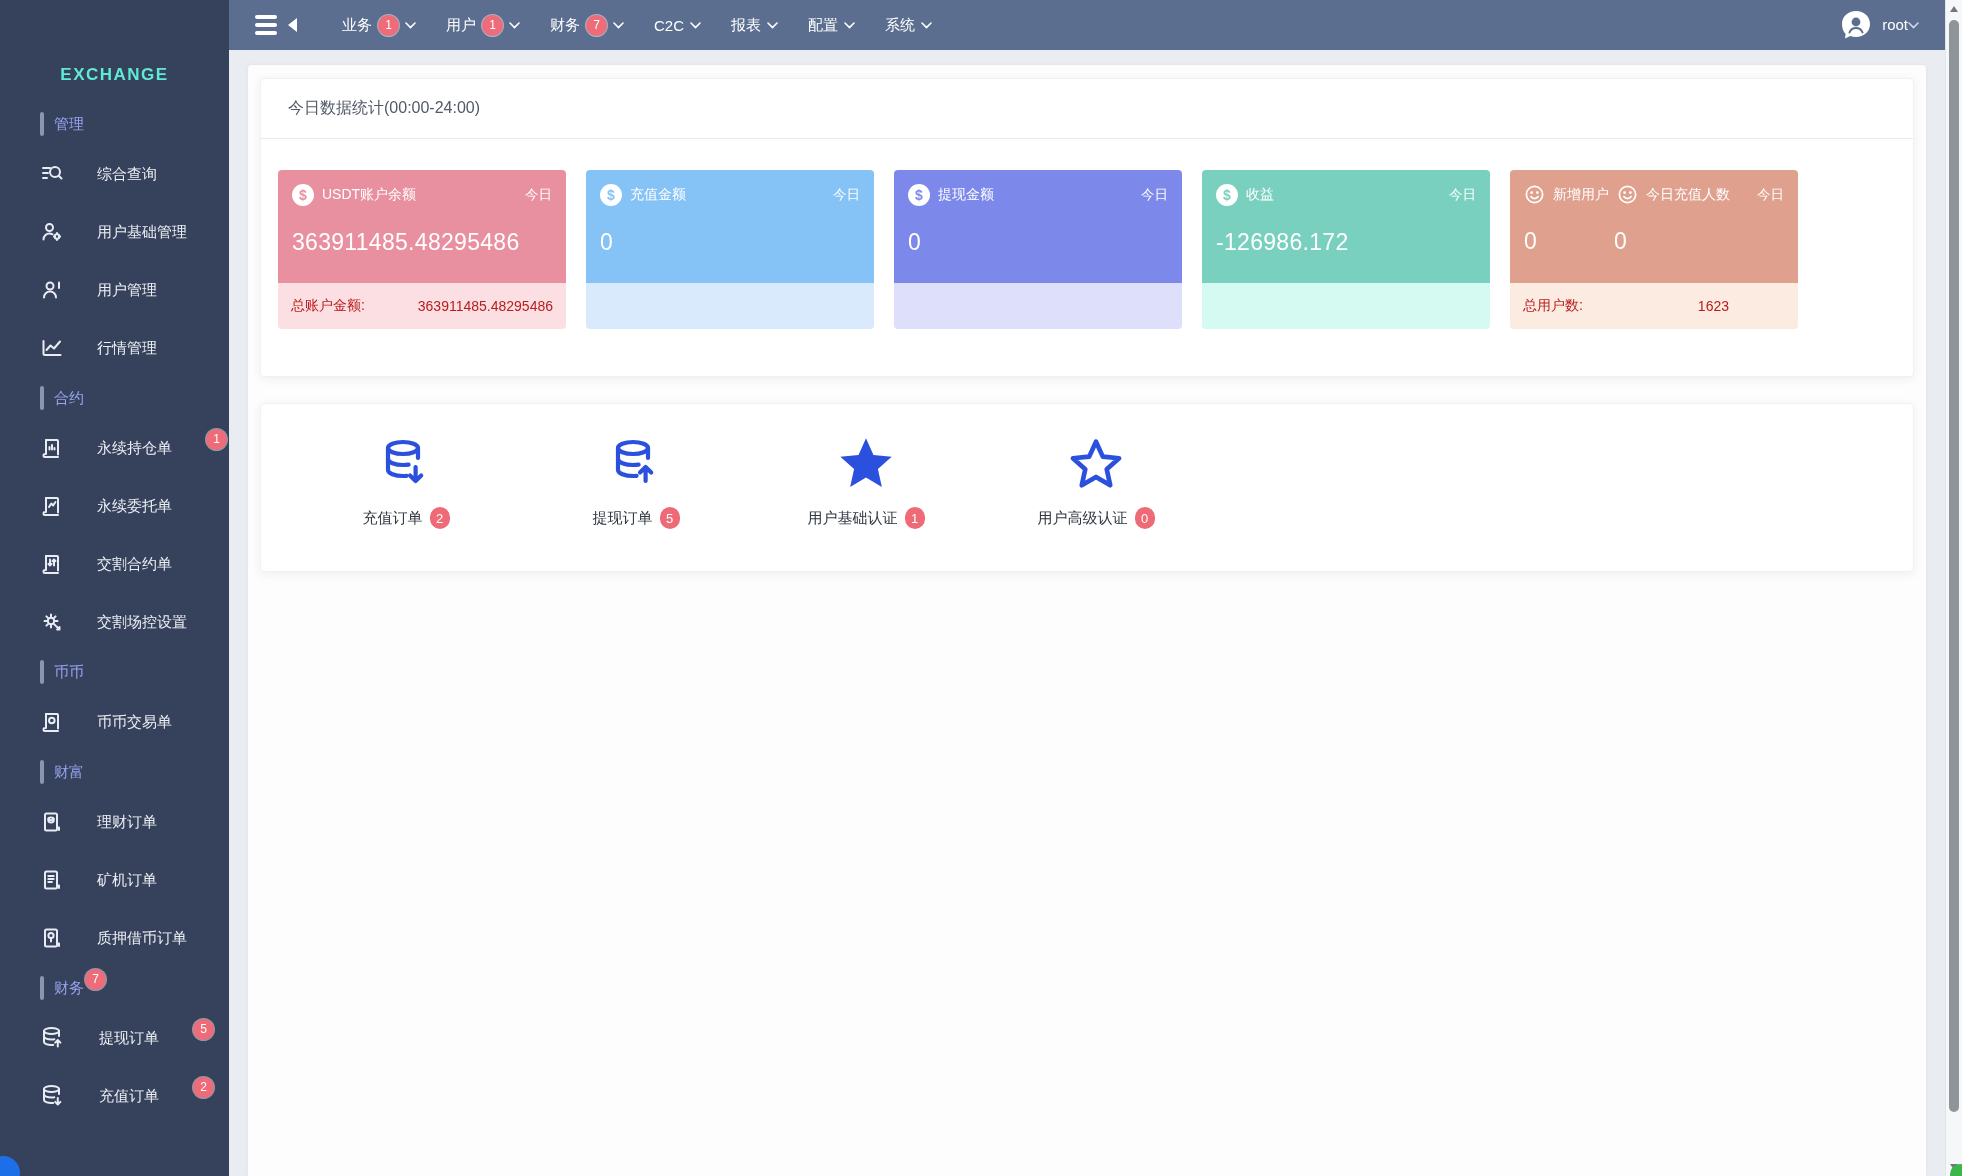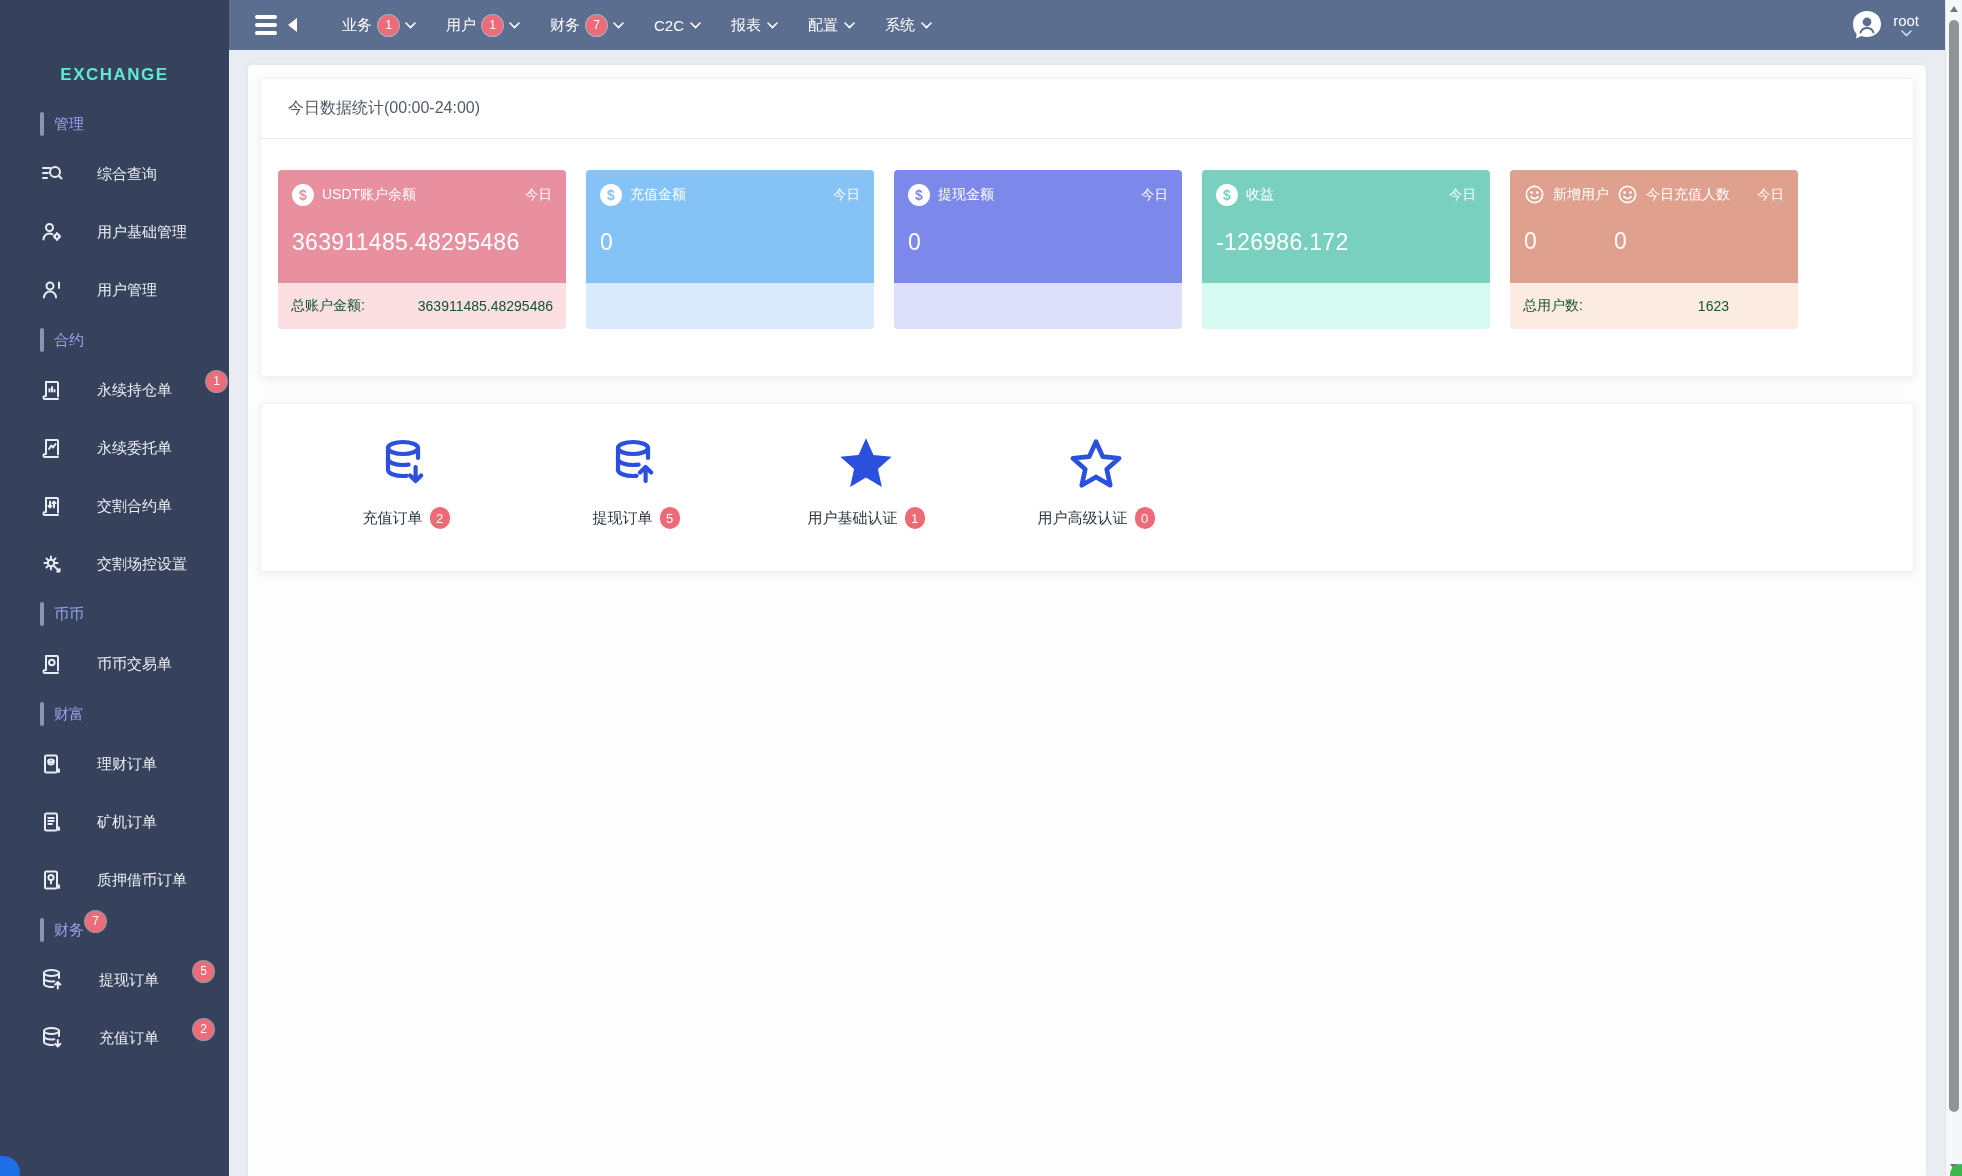--- a/index.html
+++ b/index.html
@@ -17,21 +17,21 @@
   .raise { transform:translateY(-9px); margin-left:1px; }
   .corner-blue { position:absolute; left:-14px; bottom:-14px; width:34px; height:34px; border-radius:50%; background:#1d6fe8; }
 
   
   .navbar { position:absolute; left:229px; top:0; right:17px; height:50px; background:#5b6e8f; display:flex; align-items:center; color:#fff; z-index:5; }
   .hamburger { margin-left:26px; display:flex; align-items:center; gap:7px; cursor:pointer; }
   .nav-items { display:flex; margin-left:30px; }
   .nav-item { padding:0 15px; height:59px; display:flex; align-items:center; gap:6px; font-size:15px; cursor:pointer; }
   .chev { width:11px; height:7px; }
   .nav-right { margin-left:auto; margin-right:26px; display:flex; align-items:center; gap:9px; cursor:pointer; }
-  .user-block { display:flex; flex-direction:column; align-items:center; line-height:1.1; }
+  .user-block { display:flex; flex-direction:row; align-items:center; line-height:1.1; }
   .user-name { font-size:15px; }
 
   
   .scrollbar { position:absolute; right:0; top:0; width:17px; height:100%; background:#f6f7f8; border-left:1px solid #e2e4e7; z-index:20; }
   .sb-arrow { position:absolute; left:4px; width:0; height:0; border-left:4.5px solid transparent; border-right:4.5px solid transparent; }
   .sb-up { top:6px; border-bottom:6px solid #73777c; }
   .sb-down { bottom:6px; border-top:6px solid #73777c; }
   .sb-thumb { position:absolute; top:20px; left:3px; width:10px; height:1092px; background:#8f9499; border-radius:5px; }
   .corner-green { position:absolute; right:-8px; bottom:-8px; width:20px; height:20px; border-radius:50%; background:#3cb54a; z-index:30; }
 
@@ -43,21 +43,21 @@
   .pill { background:#ed6a76; color:#fff; font-size:13px; min-width:22px; height:24px; border-radius:12px; display:inline-flex; align-items:center; justify-content:center; padding:0 6px; }
 
   
   .cards-row { display:flex; gap:20px; padding:31px 17px 47px 17px; }
   .scard { width:288px; border-radius:4px; cursor:pointer; }
   .scard-top { height:113px; border-radius:4px 4px 0 0; padding:14px 14px; color:#fff; }
   .scard-head { display:flex; align-items:center; gap:8px; font-size:14px; }
   .coin { width:22px; height:22px; border-radius:50%; background:#fff; display:flex; align-items:center; justify-content:center; font-weight:bold; font-size:14px; flex:0 0 auto; }
   .tag { margin-left:auto; font-size:13.5px; }
   .scard-value { margin-top:23px; font-size:23px; letter-spacing:.3px; white-space:nowrap; }
-  .scard-foot { height:46px; border-radius:0 0 4px 4px; display:flex; align-items:center; justify-content:space-between; padding:0 13px; font-size:14px; color:#14532d; }
+  .scard-foot { height:46px; border-radius:0 0 4px 4px; display:flex; align-items:center; justify-content:space-between; padding:0 13px; font-size:14px; color:#b91c1c; }
   .c1 .scard-top { background:#e8909f; } .c1 .scard-foot { background:#fcdfe2; } .c1 .coin { color:#e8909f; }
   .c2 .scard-top { background:#85c2f6; } .c2 .scard-foot { background:#d9eafd; } .c2 .coin { color:#85c2f6; }
   .c3 .scard-top { background:#7d89ea; } .c3 .scard-foot { background:#dddffb; } .c3 .coin { color:#7d89ea; }
   .c4 .scard-top { background:#79d0bf; } .c4 .scard-foot { background:#d5faf2; } .c4 .coin { color:#79d0bf; }
   .c5 .scard-top { background:#dfa08d; } .c5 .scard-foot { background:#fcebe1; }
   .head-sub { display:flex; align-items:center; gap:8px; }
   .dual-values { display:flex; margin-top:23px; font-size:23px; }
   .dual-values span:first-child { width:90px; }
 
   
@@ -98,20 +98,27 @@
 
   <div class="side-item">
     <svg width="24" height="24" viewBox="0 0 24 24" fill="none" stroke="#e8ecf4" stroke-width="2" stroke-linecap="round">
         <circle cx="10" cy="8" r="3.5"></circle>
         <path d="M4 19.5c0-3.3 2.7-6 6-6s6 2.7 6 6"></path>
         <path d="M19 4.5v5.5"></path>
       </svg>
     <span>用户管理</span>
   </div>
 
+  <div class="side-item">
+    <svg width="24" height="24" viewBox="0 0 24 24" fill="none" stroke="#e8ecf4" stroke-width="2" stroke-linecap="round" stroke-linejoin="round">
+        <path d="M3.5 5v12.5c0 .8.7 1.5 1.5 1.5h15.5"></path>
+        <path d="M6.5 14l4-4.5 3.5 3 6-7"></path>
+      </svg>
+    <span>行情管理</span>
+  </div>
 
   <div class="side-section">
       <span>合约</span>
     </div>
 
   <div class="side-item">
     <svg width="24" height="24" viewBox="0 0 24 24" fill="none" stroke="#e8ecf4" stroke-width="2" stroke-linecap="round" stroke-linejoin="round">
         <path d="M6 4h11c.6 0 1 .4 1 1v13.5"></path>
         <path d="M6 4v14H5c-.8 0-1.5.7-1.5 1.5S4.2 21 5 21h13"></path>
         <path d="M9.5 13.5v-2.5M12 13.5v-4.5M14.5 13.5v-1.5"></path>

